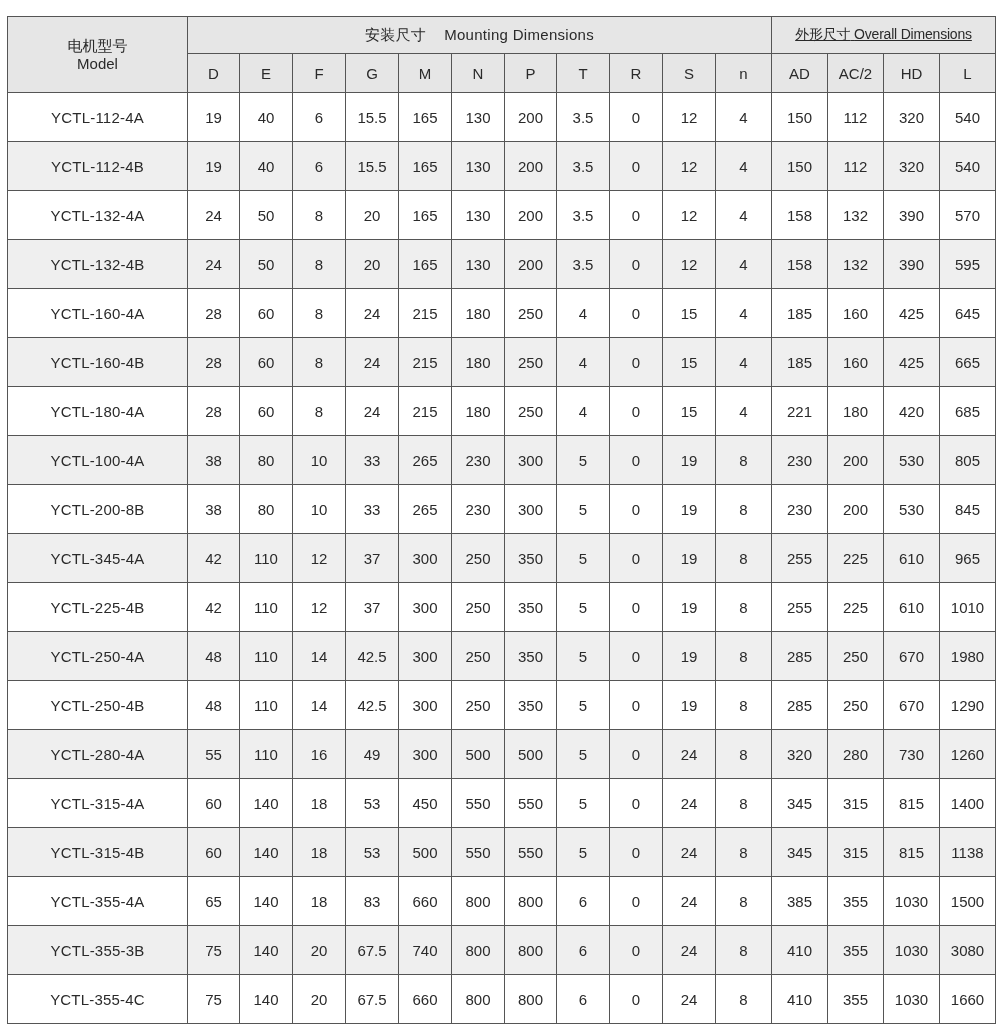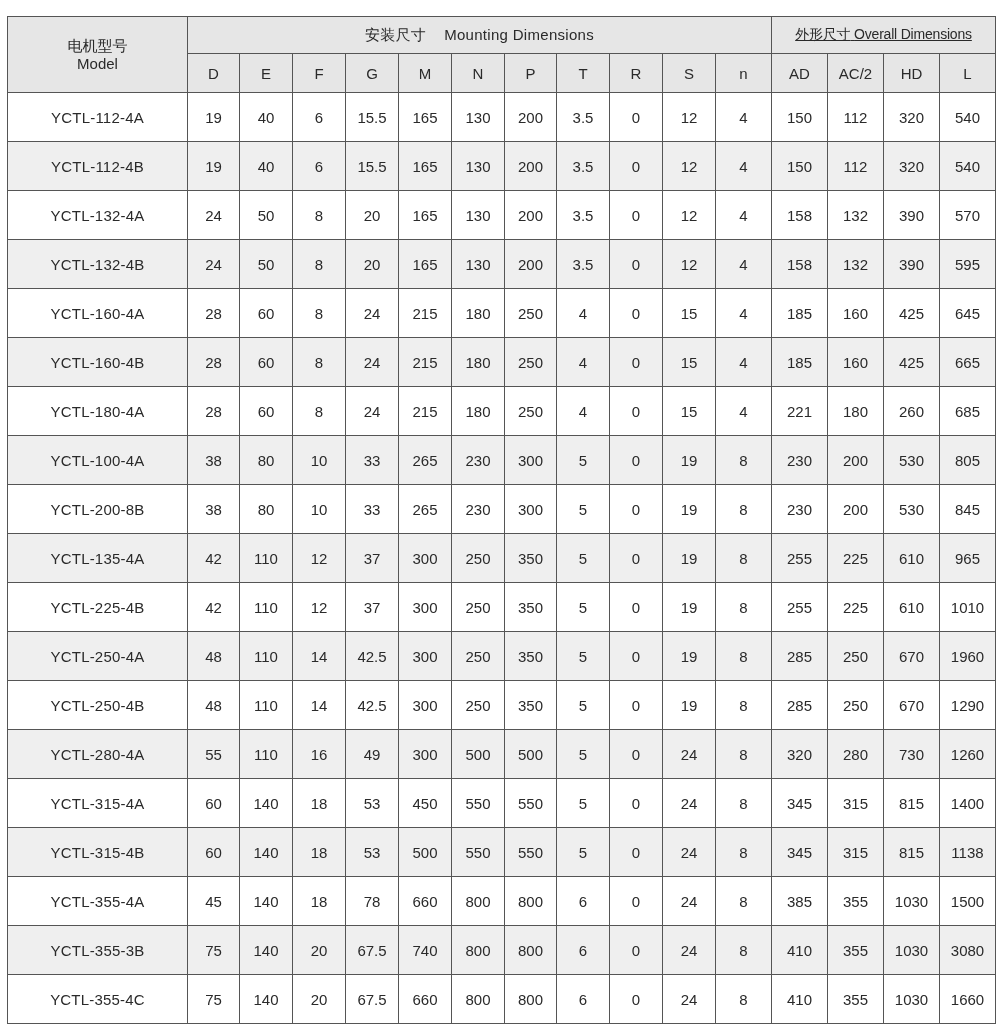--- a/index.html
+++ b/index.html
@@ -221,21 +221,21 @@
           <td>24</td>
           <td>215</td>
           <td>180</td>
           <td>250</td>
           <td>4</td>
           <td>0</td>
           <td>15</td>
           <td>4</td>
           <td>221</td>
           <td>180</td>
-          <td>260</td>
+          <td>420</td>
           <td>685</td>
         </tr>
         <tr>
           <td class="model">YCTL-100-4A</td>
           <td>38</td>
           <td>80</td>
           <td>10</td>
           <td>33</td>
           <td>265</td>
           <td>230</td>
@@ -261,21 +261,21 @@
           <td>5</td>
           <td>0</td>
           <td>19</td>
           <td>8</td>
           <td>230</td>
           <td>200</td>
           <td>530</td>
           <td>845</td>
         </tr>
         <tr>
-          <td class="model">YCTL-135-4A</td>
+          <td class="model">YCTL-345-4A</td>
           <td>42</td>
           <td>110</td>
           <td>12</td>
           <td>37</td>
           <td>300</td>
           <td>250</td>
           <td>350</td>
           <td>5</td>
           <td>0</td>
           <td>19</td>
@@ -312,21 +312,21 @@
           <td>300</td>
           <td>250</td>
           <td>350</td>
           <td>5</td>
           <td>0</td>
           <td>19</td>
           <td>8</td>
           <td>285</td>
           <td>250</td>
           <td>670</td>
-          <td>1960</td>
+          <td>1980</td>
         </tr>
         <tr>
           <td class="model">YCTL-250-4B</td>
           <td>48</td>
           <td>110</td>
           <td>14</td>
           <td>42.5</td>
           <td>300</td>
           <td>250</td>
           <td>350</td>
@@ -388,24 +388,24 @@
           <td>0</td>
           <td>24</td>
           <td>8</td>
           <td>345</td>
           <td>315</td>
           <td>815</td>
           <td>1138</td>
         </tr>
         <tr>
           <td class="model">YCTL-355-4A</td>
-          <td>45</td>
+          <td>65</td>
           <td>140</td>
           <td>18</td>
-          <td>78</td>
+          <td>83</td>
           <td>660</td>
           <td>800</td>
           <td>800</td>
           <td>6</td>
           <td>0</td>
           <td>24</td>
           <td>8</td>
           <td>385</td>
           <td>355</td>
           <td>1030</td>

